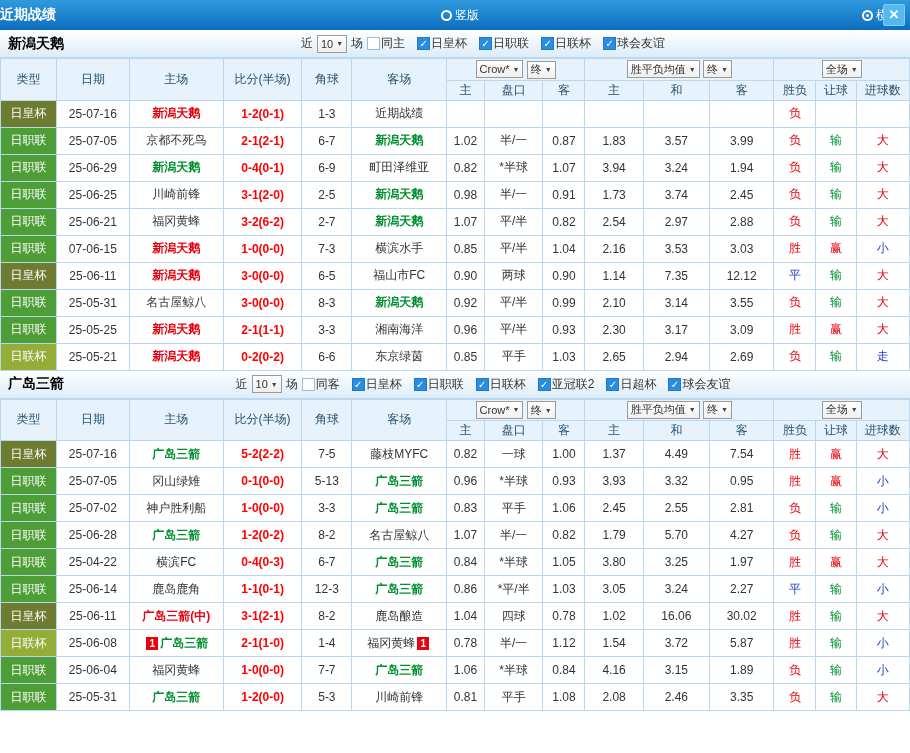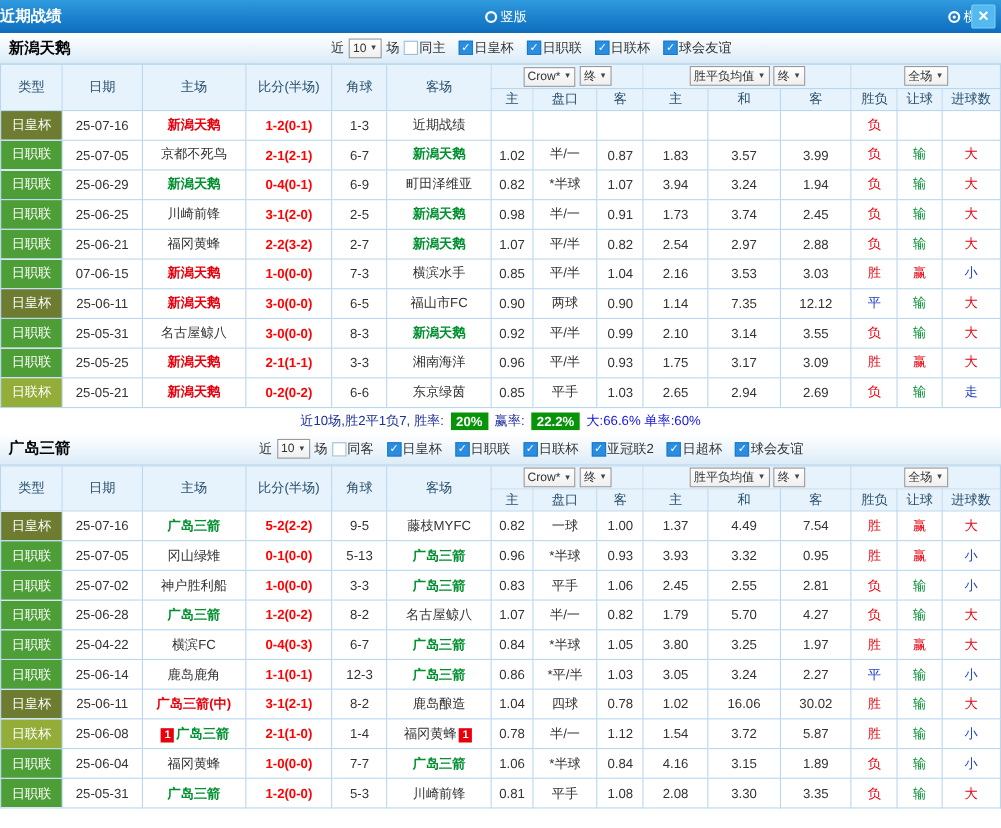--- a/index.html
+++ b/index.html
@@ -234,21 +234,21 @@
           <td>3.74</td>
           <td>2.45</td>
           <td class="t-red">负</td>
           <td class="t-green">输</td>
           <td class="t-red">大</td>
         </tr>
         <tr>
           <td class="type j1">日职联</td>
           <td>25-06-21</td>
           <td>福冈黄蜂</td>
-          <td class="score">2-2(3-2)</td>
+          <td class="score">3-2(6-2)</td>
           <td>2-7</td>
           <td class="tm-green">新潟天鹅</td>
           <td>1.07</td>
           <td>平/半</td>
           <td>0.82</td>
           <td>2.54</td>
           <td>2.97</td>
           <td>2.88</td>
           <td class="t-red">负</td>
           <td class="t-green">输</td>
@@ -308,21 +308,21 @@
         <tr>
           <td class="type j1">日职联</td>
           <td>25-05-25</td>
           <td class="tm-red">新潟天鹅</td>
           <td class="score">2-1(1-1)</td>
           <td>3-3</td>
           <td>湘南海洋</td>
           <td>0.96</td>
           <td>平/半</td>
           <td>0.93</td>
-          <td>1.75</td>
+          <td>2.30</td>
           <td>3.17</td>
           <td>3.09</td>
           <td class="t-red">胜</td>
           <td class="t-red">赢</td>
           <td class="t-red">大</td>
         </tr>
         <tr>
           <td class="type lc">日联杯</td>
           <td>25-05-21</td>
           <td class="tm-red">新潟天鹅</td>
@@ -335,27 +335,20 @@
           <td>2.65</td>
           <td>2.94</td>
           <td>2.69</td>
           <td class="t-red">负</td>
           <td class="t-green">输</td>
           <td class="t-blue">走</td>
         </tr>
       </tbody>
   </table>
 
-  <div class="summary">
-    <span>近10场,胜2平1负7, 胜率:</span>
-    <span class="pct">20%</span>
-    <span>赢率:</span>
-    <span class="pct">22.2%</span>
-    <span class="sum-tail">大:66.6% 单率:60%</span>
-  </div>
 </section>
 
 <section>
   <div class="team-bar">
     <span class="team-name">广岛三箭</span>
     <div class="filter-row">
       <span>近</span>
       <span class="sel">
         <span>10</span>
         <span class="arr">▼</span>
@@ -458,21 +451,21 @@
         <th>让球</th>
         <th>进球数</th>
       </tr>
     </thead>
     <tbody>
         <tr>
           <td class="type cup">日皇杯</td>
           <td>25-07-16</td>
           <td class="tm-green">广岛三箭</td>
           <td class="score">5-2(2-2)</td>
-          <td>9-5</td>
+          <td>7-5</td>
           <td>藤枝MYFC</td>
           <td>0.82</td>
           <td>一球</td>
           <td>1.00</td>
           <td>1.37</td>
           <td>4.49</td>
           <td>7.54</td>
           <td class="t-red">胜</td>
           <td class="t-red">赢</td>
           <td class="t-red">大</td>
@@ -617,21 +610,21 @@
           <td class="type j1">日职联</td>
           <td>25-05-31</td>
           <td class="tm-green">广岛三箭</td>
           <td class="score">1-2(0-0)</td>
           <td>5-3</td>
           <td>川崎前锋</td>
           <td>0.81</td>
           <td>平手</td>
           <td>1.08</td>
           <td>2.08</td>
-          <td>3.30</td>
+          <td>2.46</td>
           <td>3.35</td>
           <td class="t-red">负</td>
           <td class="t-green">输</td>
           <td class="t-red">大</td>
         </tr>
       </tbody>
   </table>
 </section>
 
 </body></html>

